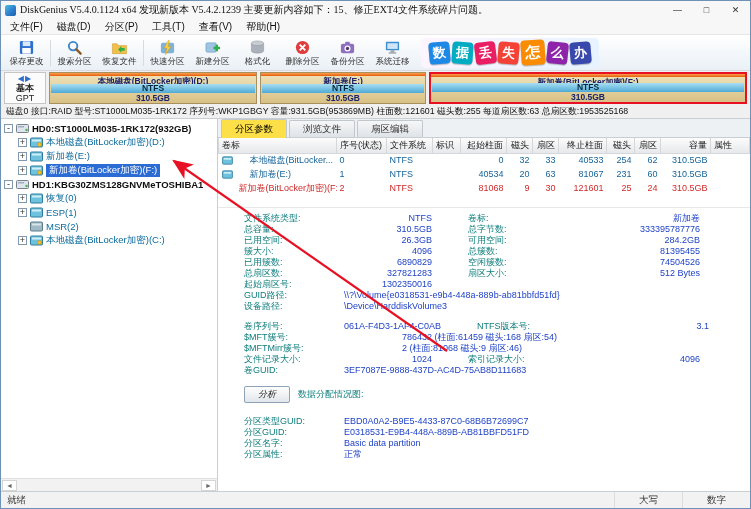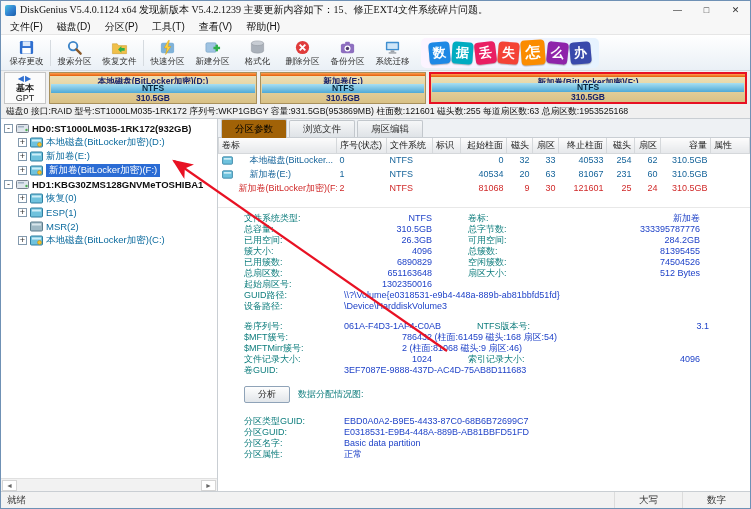--- a/index.html
+++ b/index.html
@@ -63,42 +63,42 @@
   .titem.disk .tlab{font-weight:bold;color:#101010;}
   .titem.part .tlab{color:#0c6b9e;}
   .titem.selected .tlab{background:#2b6cd4;color:#fff;padding:0 3px;}
   .tree-hscroll{position:absolute;left:0;right:0;bottom:0;height:13px;background:#f2f2f2;border-top:1px solid #e0e0e0;display:flex;justify-content:space-between;align-items:center;}
   .hs-btn{width:15px;height:11px;display:flex;align-items:center;justify-content:center;font-size:7px;color:#666;background:#fff;border:1px solid #d5d5d5;margin:0 1px;}
 
   
   .right{flex:1;display:flex;flex-direction:column;min-width:0;background:#fff;}
   .tabs{height:19px;flex:0 0 19px;background:#eef1f4;display:flex;align-items:flex-end;padding-left:3px;gap:2px;border-bottom:1px solid #c9ced3;}
   .tab{height:17px;padding:0 13px;display:flex;align-items:center;font-size:9.5px;color:#333;background:linear-gradient(#f6f7f8,#dfe3e7);border:1px solid #c2c7cc;border-bottom:none;border-radius:2px 2px 0 0;}
-  .tab.active{background:#a16207;height:19px;margin-bottom:-1px;color:#000;}
+  .tab.active{background:#fde047;height:19px;margin-bottom:-1px;color:#000;}
   table.ptable{width:100%;border-collapse:collapse;table-layout:fixed;font-size:9px;}
   .ptable th{height:15px;font-weight:normal;color:#222;background:linear-gradient(#fcfcfc,#e6e8eb);border:1px solid #d5d8db;border-top:none;padding:0 3px;text-align:left;white-space:nowrap;overflow:hidden;}
   .ptable td{height:14px;padding:0 3px;white-space:nowrap;overflow:hidden;}
   .ptable .num,.ptable th.num{text-align:right;}
   .ptable tr.datarow td{color:#16649a;}
   .ptable tr.selrow td{color:#d02a2a;}
   .namecell{display:flex;align-items:center;gap:17px;}
 
   .details{flex:1;min-height:0;overflow:hidden;font-size:9px;padding:5px 0 0 26px;margin-top:12px;border-top:1px solid #e8e8e8;}
   .drow{display:flex;height:11px;line-height:11px;white-space:nowrap;}
   .lbl{color:#0e7d7d;}
   .val{color:#2043c8;}
   .dc1{flex:0 0 100px;}
   .dv1{flex:0 0 88px;text-align:right;}
   .dc2{flex:0 0 146px;padding-left:36px;}
   .dv2{flex:0 0 122px;text-align:right;}
   .dvlong{flex:1;}
   .dvmft{flex:1;padding-left:58px;}
   .dgap{height:9px;}
   .analysis-row{display:flex;align-items:center;gap:8px;margin:9px 0 13px 0;height:18px;}
-  .btn{min-width:46px;height:17px;padding:6px 8px;display:inline-flex;align-items:center;justify-content:center;font-size:9px;color:#222;background:linear-gradient(#fefefe,#e2e6ea);border:1px solid #8fa3b8;border-radius:2px;}
+  .btn{min-width:46px;height:17px;padding:6px 8px;display:inline-flex;align-items:center;justify-content:center;font-size:9px;color:#222;background:linear-gradient(#fefefe,#e2e6ea);border:1px solid #8fa3b8;border-radius:2px;font-style:italic;}
 
   .statusbar{height:17px;flex:0 0 17px;border-top:1px solid #c9ced3;background:#f2f2f2;display:flex;align-items:center;font-size:9.5px;color:#333;}
   .sb-left{flex:1;padding-left:6px;}
   .sb-cell{padding:0 24px;height:100%;display:flex;align-items:center;border-left:1px solid #dcdcdc;}
 
   .overlay{position:absolute;left:0;top:0;width:751px;height:509px;pointer-events:none;z-index:60;}
 </style>
 </head>
 <body>
 
@@ -473,21 +473,21 @@
           <span class="val dv2">81395455</span>
         </div>
         <div class="drow">
           <span class="lbl dc1">已用簇数:</span>
           <span class="val dv1">6890829</span>
           <span class="lbl dc2">空闲簇数:</span>
           <span class="val dv2">74504526</span>
         </div>
         <div class="drow">
           <span class="lbl dc1">总扇区数:</span>
-          <span class="val dv1">651163648</span>
+          <span class="val dv1">327821283</span>
           <span class="lbl dc2">扇区大小:</span>
           <span class="val dv2">512 Bytes</span>
         </div>
         <div class="drow">
           <span class="lbl dc1">起始扇区号:</span>
           <span class="val dv1">1302350016</span>
           <span class="lbl dc2"></span>
           <span class="val dv2"></span>
         </div>
         <div class="drow">

